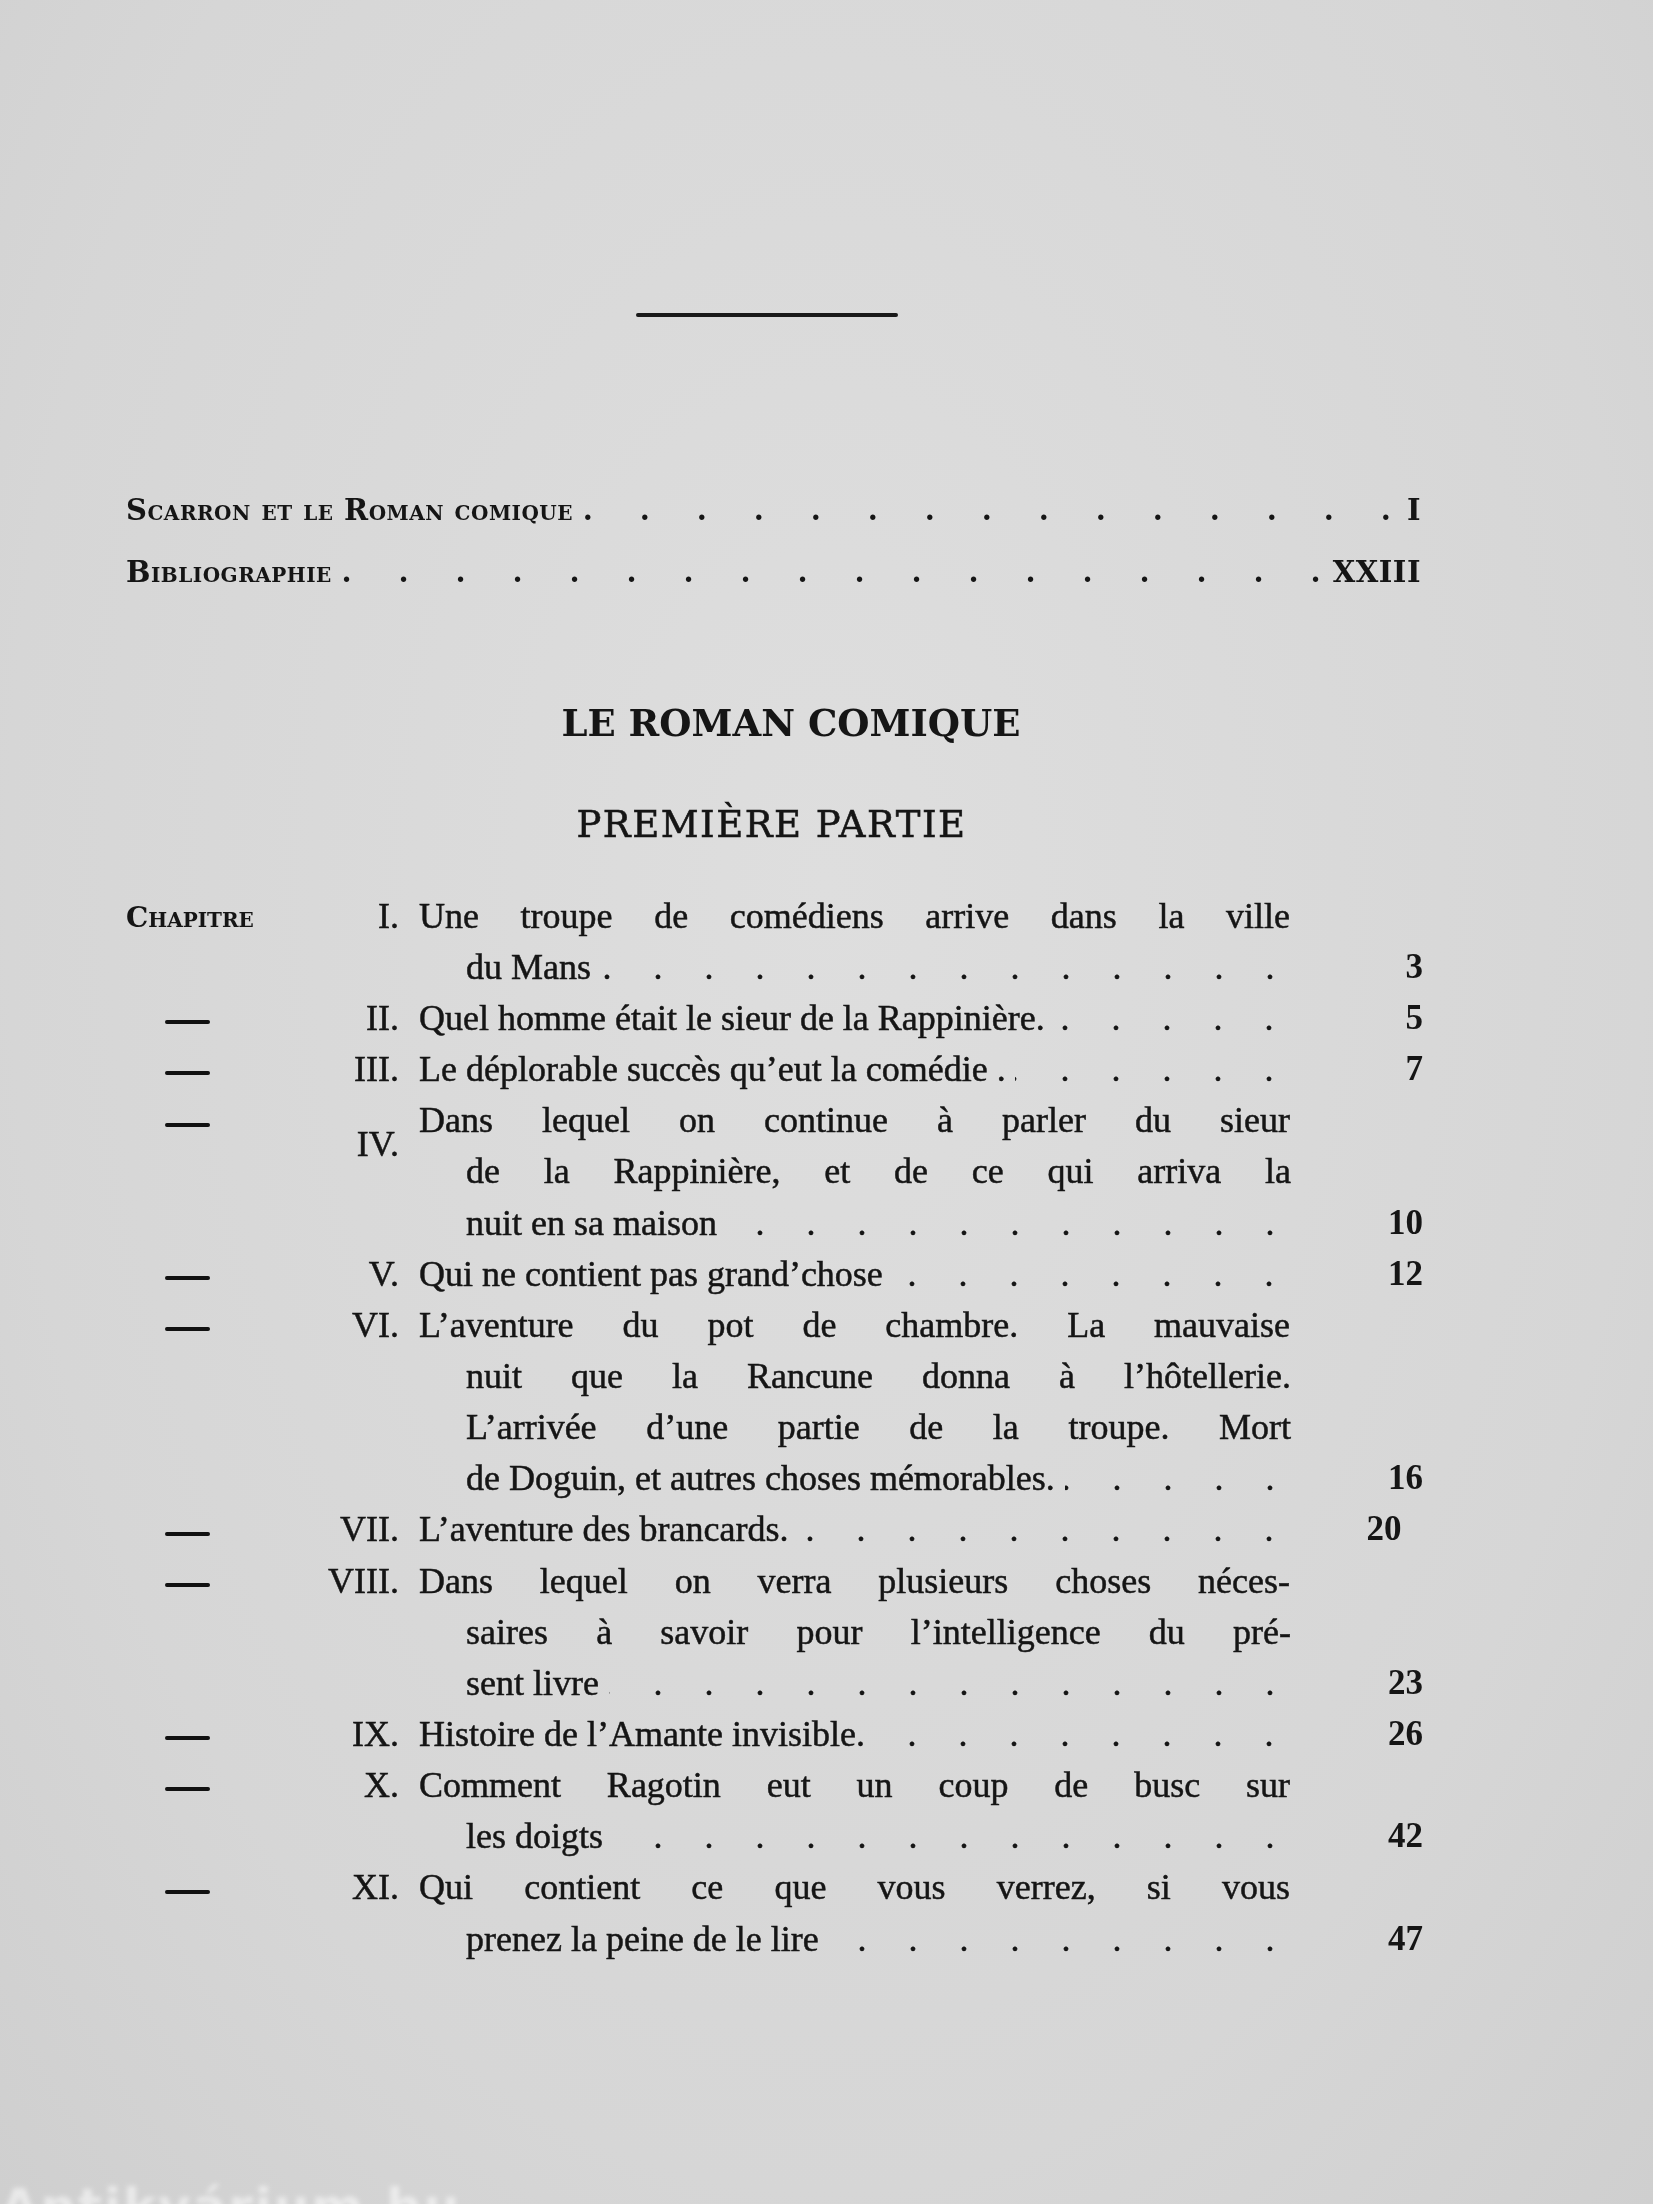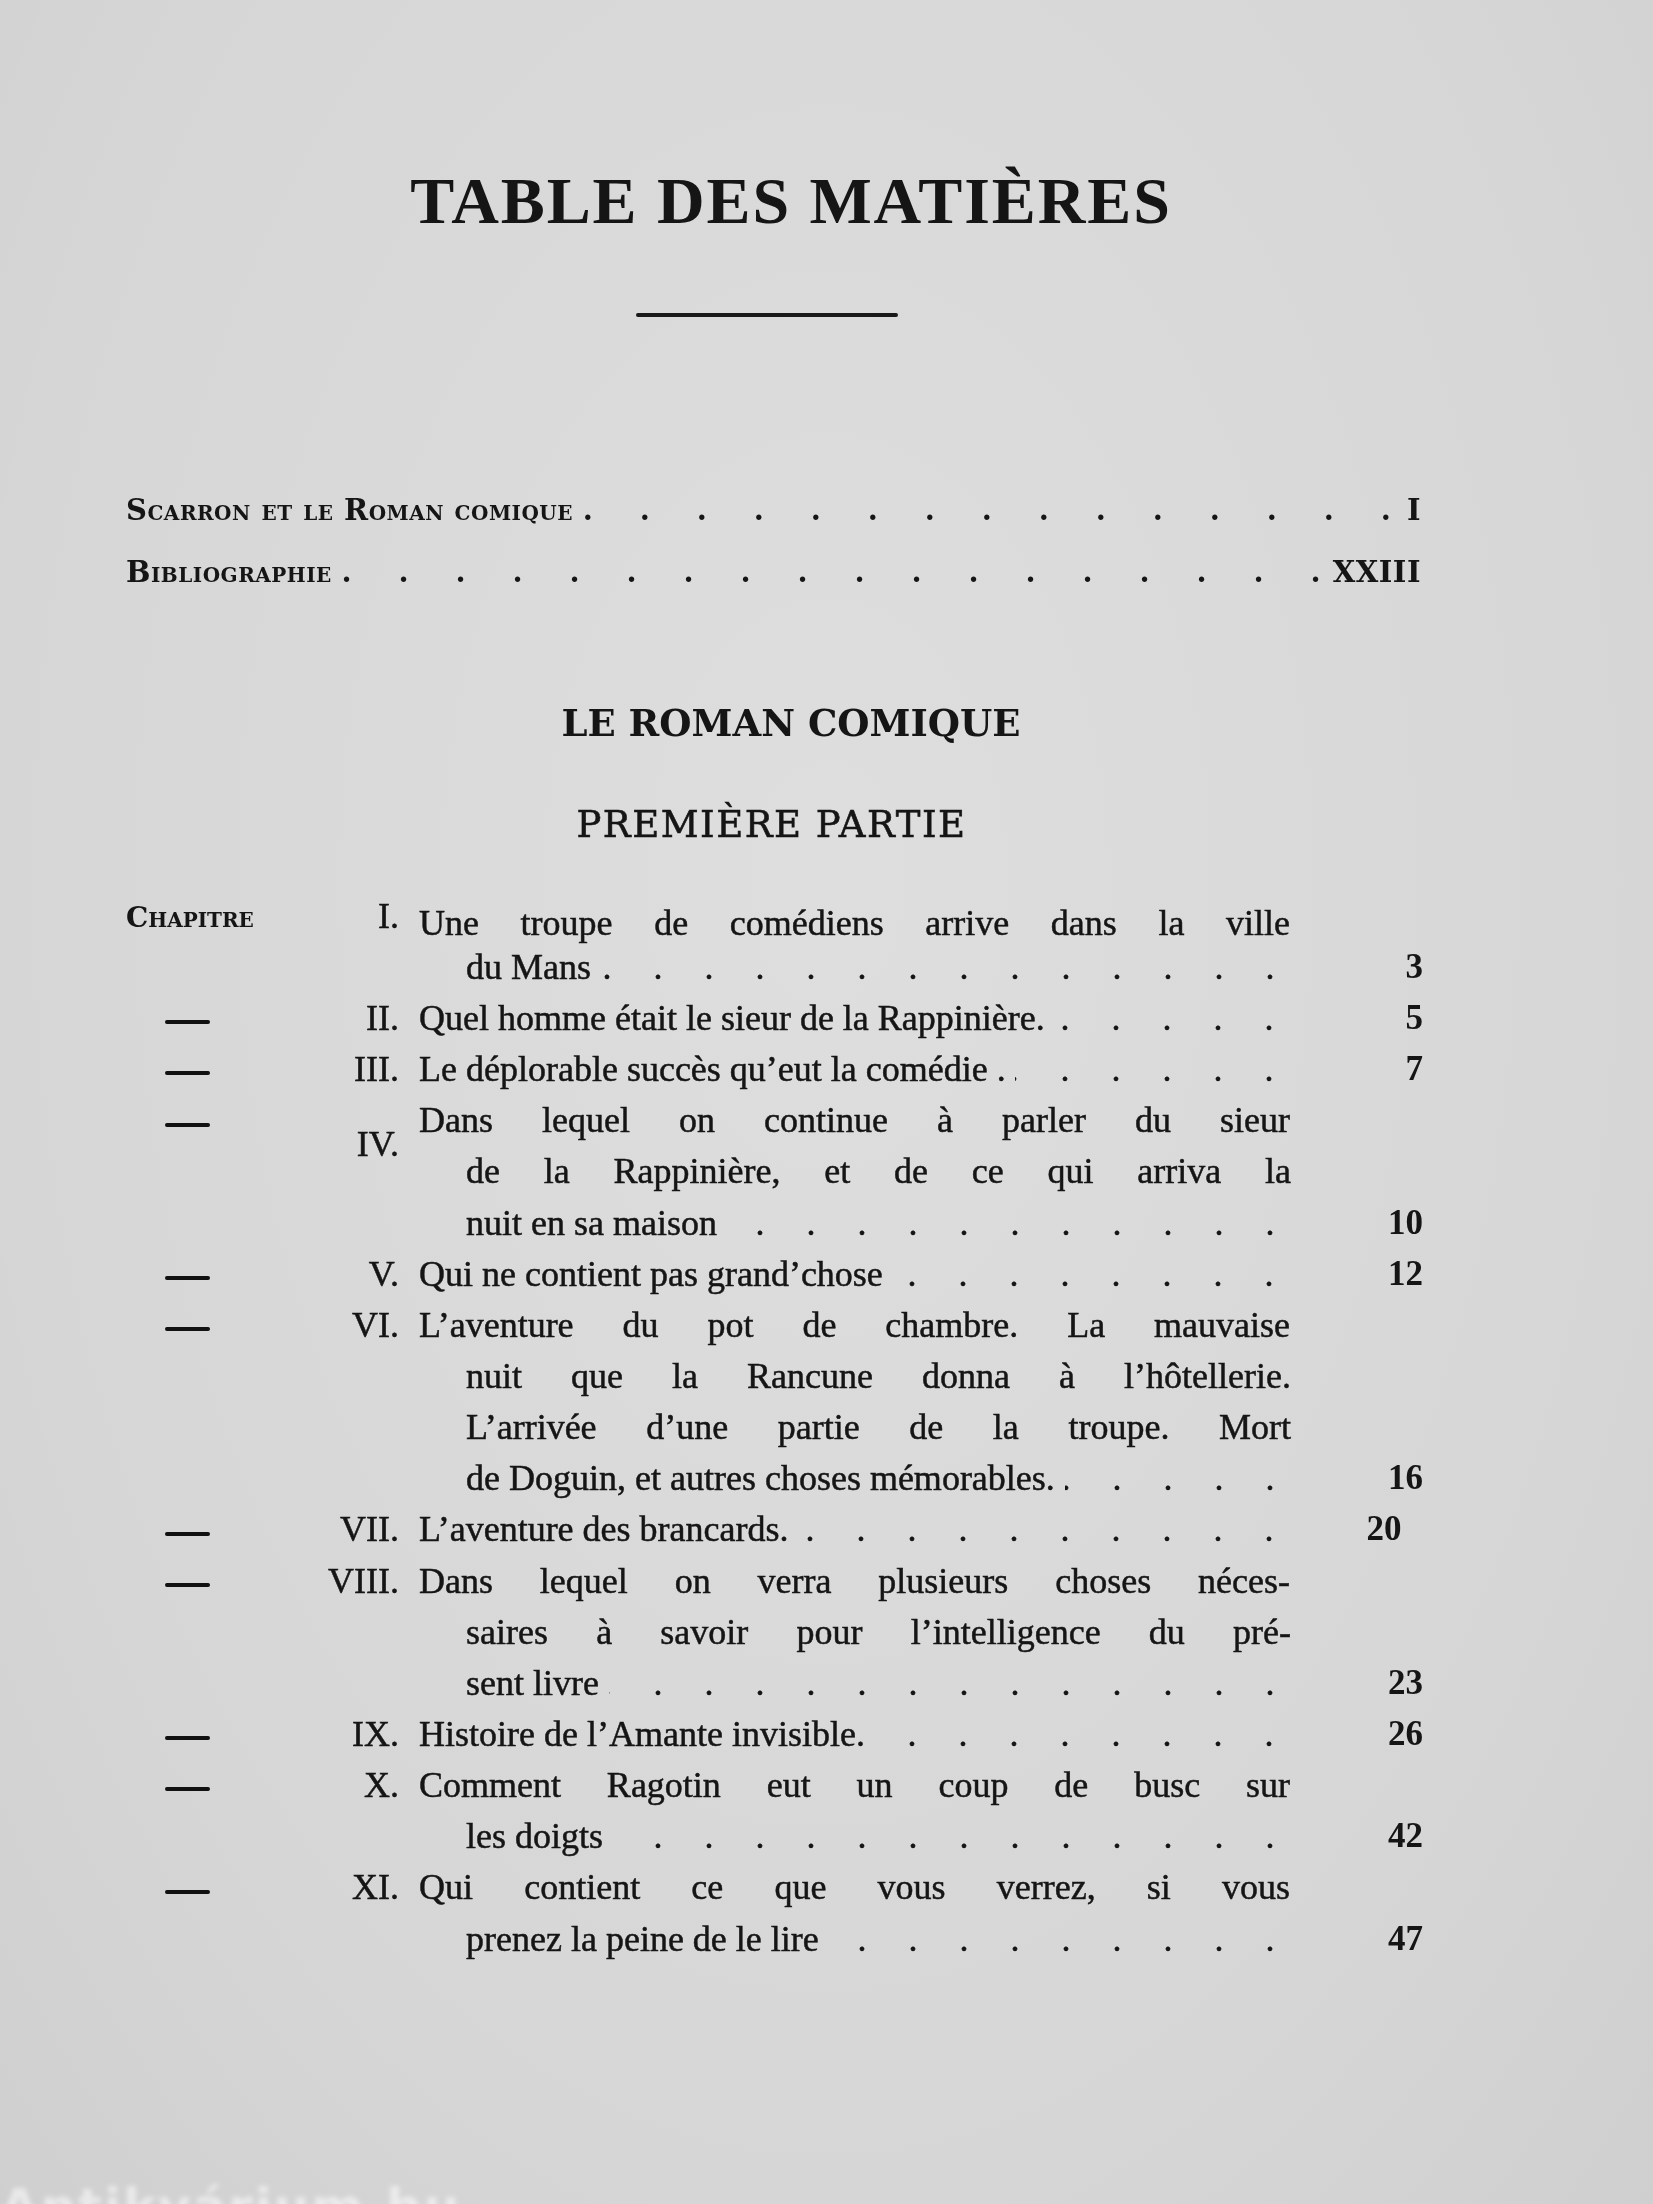--- a/index.html
+++ b/index.html
@@ -72,42 +72,41 @@
     position: absolute; left: 0px; top: 2178px; font-family: "DejaVu Sans", sans-serif;
     font-weight: bold; font-size: 50px; color: #ffffff; opacity: 0.55; filter: blur(2.9px);
     letter-spacing: 1.9px; white-space: nowrap;
   }
 </style>
 </head>
 <body>
 
 <div class="page">
 
-  <h1 class="title">TABLE DES MATIÈRES</h1>
   <div class="rule"></div>
 
   <div class="front-row" style="top:493px;">
     <span class="label">Scarron et le Roman comique</span>
     <span class="dots">. . . . . . . . . . . . . . . . . . . . . . . . . . . . . . . . . . .</span>
     <span class="page-num">I</span>
   </div>
   <div class="front-row" style="top:555px;">
     <span class="label">Bibliographie</span>
     <span class="dots">. . . . . . . . . . . . . . . . . . . . . . . . . . . . . . . . . . .</span>
     <span class="page-num">XXIII</span>
   </div>
 
   <h2 class="h-roman">LE ROMAN COMIQUE</h2>
   <h3 class="h-partie">PREMIÈRE PARTIE</h3>
 
   <div id="toc">
       <div>
         <div class="chap-prefix" style="top: 893px;">Chapitre</div>
         <div class="toc-line roman" style="top: 891px;">I.</div>
-        <div class="toc-line text-first justify" style="top: 891px; margin-top: 7px;">Une troupe de comédiens arrive dans la ville</div>
+        <div class="toc-line text-first justify" style="top: 891px;">Une troupe de comédiens arrive dans la ville</div>
         <div class="toc-line text-cont leader-line" style="top: 942px;">
           <span class="t">du Mans</span>
           <span class="dots">. . . . . . . . . . . . . . . . . . . . . . . . . . . . . . . . . . .</span>
         </div>
         <div class="pn" style="top: 942px;">3</div>
       </div>
       <div>
         <div class="dash" style="top: 1020px;"></div>
         <div class="toc-line roman" style="top: 993px;">II.</div>
         <div class="toc-line text-first leader-line" style="top: 993px;">

